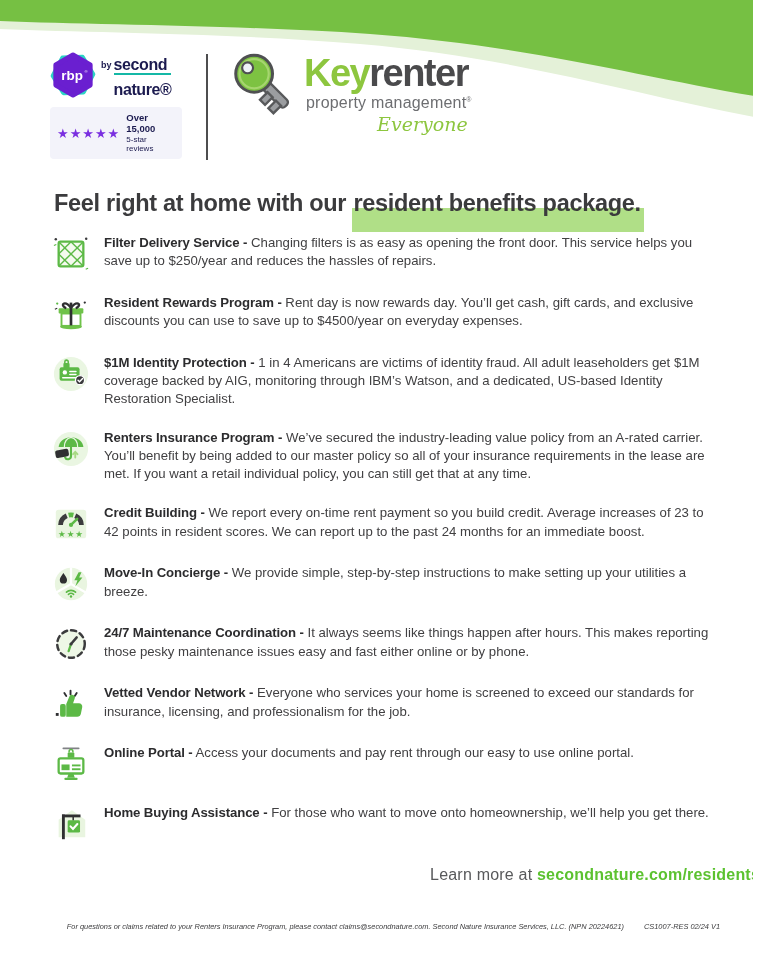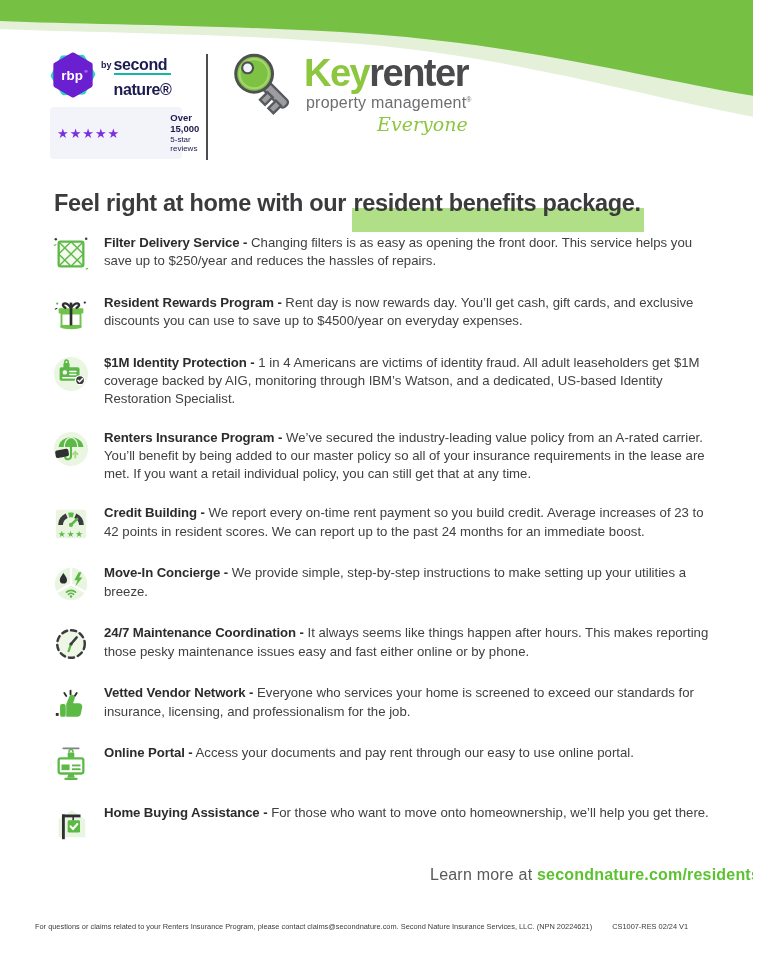--- a/index.html
+++ b/index.html
@@ -13,21 +13,21 @@
   .header{position:absolute;top:52px;left:50px;display:flex;align-items:flex-start;}
   .brand-left{width:134px;}
   .rbp-row{display:flex;align-items:center;gap:5px;}
   .sn-brand{display:flex;gap:2px;color:#1b1a4f;margin-top:4px;}
   .sn-by{font-size:9px;font-weight:700;margin-top:3px;}
   .sn-words{display:flex;flex-direction:column;font-weight:700;font-size:16px;line-height:0.95;letter-spacing:-0.4px;}
   .sn-l1{border-bottom:2px solid #14b8a6;padding-bottom:1px;}
   .sn-l2{margin-top:7px;}
   .reviews{margin-top:9px;display:flex;align-items:center;gap:6px;background:#f3f3fa;border-radius:4px;padding:6px 7px;width:118px;}
   .stars{color:#7a2fe0;font-size:13px;letter-spacing:1px;line-height:1;}
-  .rev-text{display:flex;flex-direction:column;color:#1b1a4f;line-height:1.15;margin-left:44px;}
+  .rev-text{display:flex;flex-direction:column;color:#1b1a4f;line-height:1.15;}
   .rev-line1{font-size:9.5px;font-weight:700;}
   .rev-line2{font-size:8px;font-weight:400;}
   .divider{width:2px;height:106px;background:#4d4d4f;margin:2px 20px 0 22px;}
   .keyrenter{display:flex;align-items:flex-start;gap:0;}
   .kr-text{margin-top:2px;}
   .kr-name{font-size:38px;font-weight:700;letter-spacing:-1.5px;line-height:1;}
   .kr-key{color:#8dc63f;}
   .kr-renter{color:#4a4a4c;}
   .kr-sub{font-size:16px;color:#6d6e71;letter-spacing:0.2px;margin-top:2px;margin-left:2px;}
   .kr-sub sup{font-size:7px;}
@@ -41,21 +41,21 @@
   .benefits{position:absolute;top:234px;left:52px;width:668px;display:flex;flex-direction:column;row-gap:21px;}
   .benefit{display:flex;gap:14px;}
   .b-icon{flex:0 0 38px;width:38px;height:38px;margin-top:1px;}
   .b-icon svg{display:block;}
   .b-text{margin:0;font-size:13.2px;line-height:1.37;color:#414042;}
   .b-text strong{color:#2c2c2e;font-weight:800;letter-spacing:-0.1px;}
 
   
   .learn-more{position:absolute;top:866px;left:0;width:760px;text-align:right;font-size:16px;color:#58595b;letter-spacing:0.2px;}
   .learn-more a{color:#5cc230;font-weight:700;text-decoration:none;}
-  .fineprint{position:absolute;top:922px;left:35px;right:33px;display:flex;justify-content:flex-start;align-items:flex-start;font-size:7.4px;color:#3b3b3d;}
+  .fineprint{position:absolute;top:922px;left:35px;right:33px;display:flex;justify-content:flex-end;align-items:flex-start;font-size:7.4px;color:#3b3b3d;font-style:italic;}
   .fineprint .code{margin-left:20px;white-space:nowrap;}
 </style>
 </head>
 <body>
 
 <div class="page">
 
   <svg class="wave" width="760" height="140" viewBox="0 0 760 140" aria-hidden="true">
     <path fill="#e4f1d8" d="M0,0 H760 V118 C640,96 515,57 360,44 C230,33 95,33 0,29 Z"></path>
     <path fill="#76c043" d="M0,0 H760 V97 C650,79 525,45 370,34 C240,25 95,25 0,21 Z"></path>

